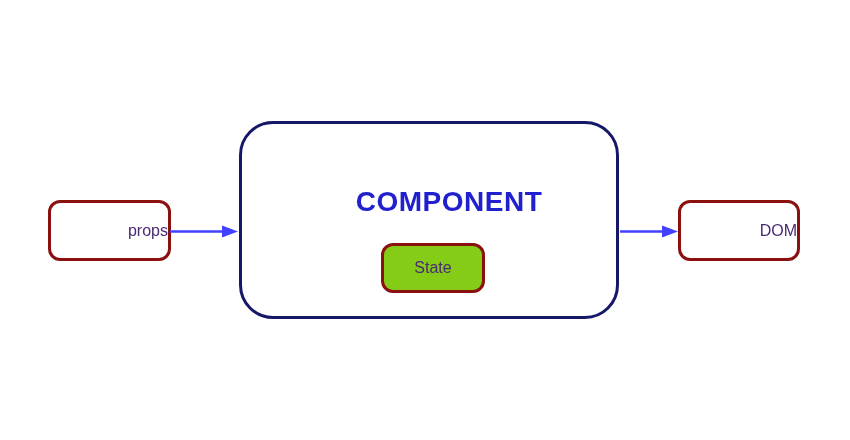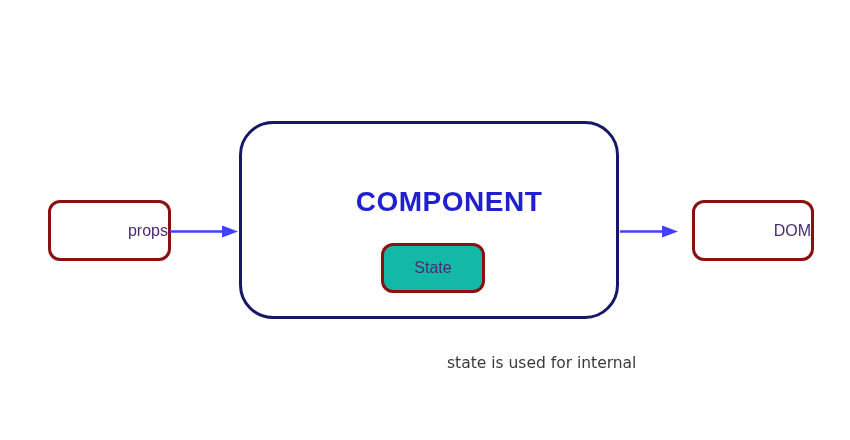--- a/index.html
+++ b/index.html
@@ -19,41 +19,41 @@
     align-items: center;
     justify-content: flex-end;
   }
   .small-box {
     border: 3px solid #8b1111;
     border-radius: 12px;
     color: #4a2a75;
     font-size: 16px;
   }
   .props-box  { left: 48px;  top: 200px; width: 123px; height: 61px; }
-  .dom-box    { left: 692px; top: 200px; width: 122px; height: 61px; }
+  .dom-box    { left: 678px; top: 200px; width: 122px; height: 61px; }
   .component-box {
     left: 239px; top: 121px; width: 380px; height: 198px;
     border: 3px solid #171768;
     border-radius: 34px;
     flex-direction: column;
     justify-content: flex-start;
     padding-left: 40px;
   }
   .component-title {
     margin-top: 62px;
     color: #2020cf;
     font-size: 28px;
     font-weight: bold;
     letter-spacing: 0.5px;
   }
   .state-box {
     position: absolute;
     left: 139px; top: 119px;
     width: 104px; height: 50px;
-    background: #14b8a6;
+    background: #84cc16;
     border: 3px solid #8b1111;
     border-radius: 12px;
     color: #4a2a75;
     font-size: 16px;
     display: flex;
     align-items: center;
     justify-content: center;
   }
   .arrow {
     position: absolute;
@@ -97,16 +97,15 @@
   <svg class="arrow arrow-2" width="58" height="15" viewBox="0 0 58 15">
     <line x1="0" y1="7.5" x2="44" y2="7.5" stroke="#4141ff" stroke-width="2.6"></line>
     <polygon points="42,1.5 58,7.5 42,13.5" fill="#4141ff"></polygon>
   </svg>
 
   <div class="box small-box dom-box">
     <span>DOM</span>
   </div>
 
   <div class="caption">
-    <div>state is used for internal</div>
   </div>
 
 </div>
 
 </body></html>

